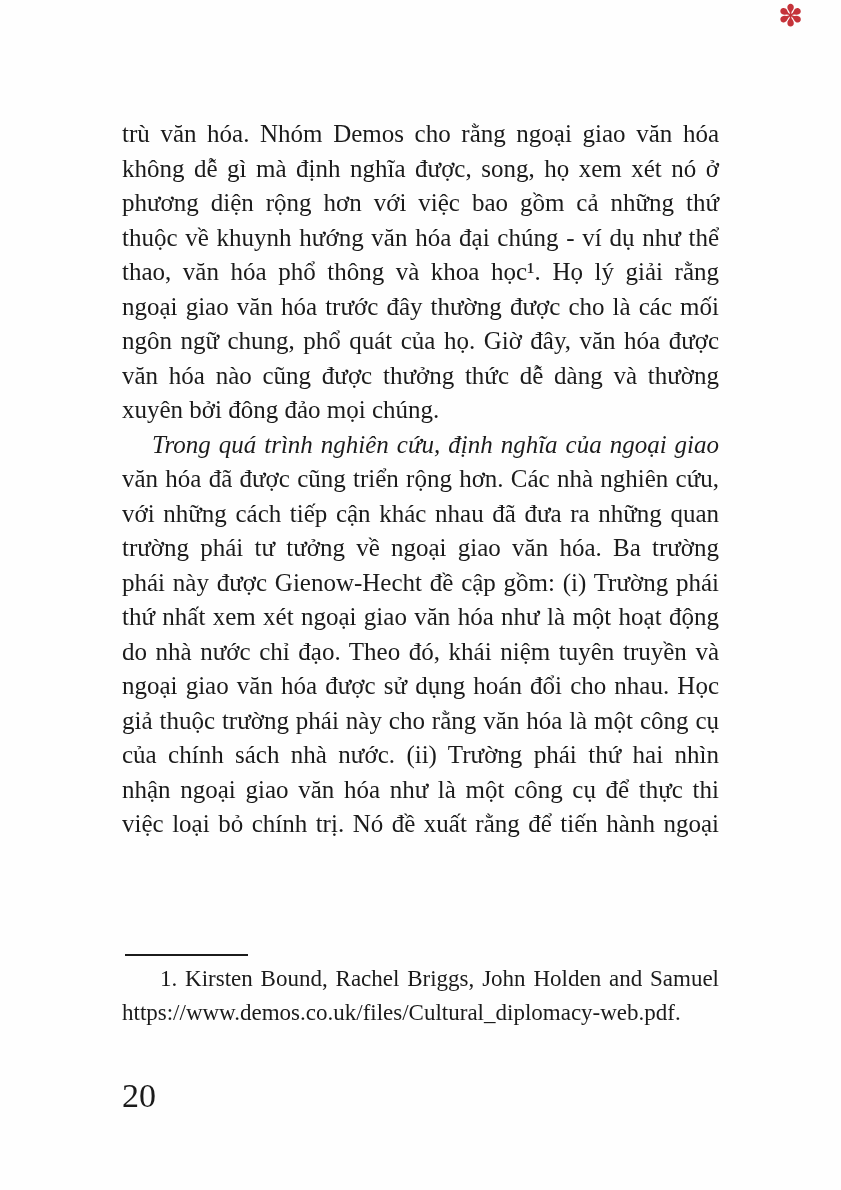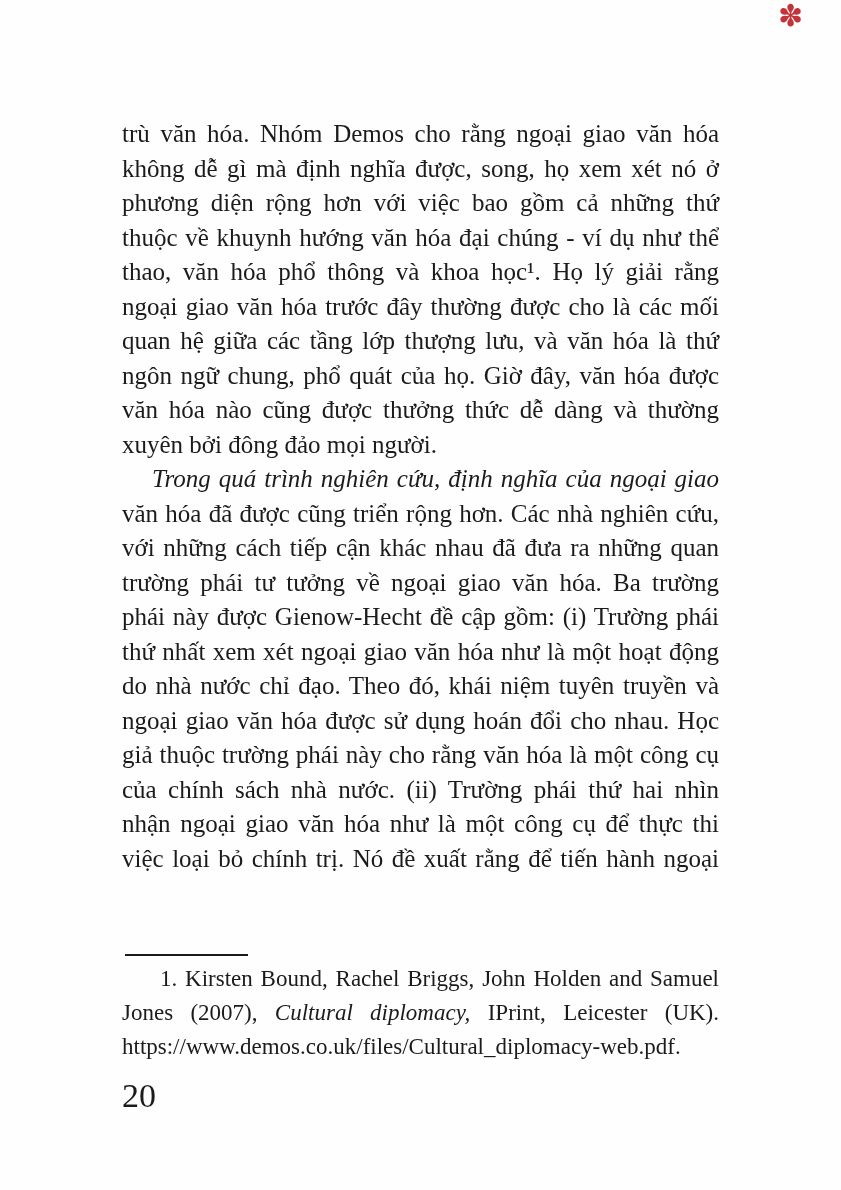--- a/index.html
+++ b/index.html
@@ -77,43 +77,41 @@
   <span class="flower">✽</span>
 
   <div class="body-text">
     <div class="para">
         <div class="line">trù văn hóa. Nhóm Demos cho rằng ngoại giao văn hóa</div>
         <div class="line">không dễ gì mà định nghĩa được, song, họ xem xét nó ở</div>
         <div class="line">phương diện rộng hơn với việc bao gồm cả những thứ</div>
         <div class="line">thuộc về khuynh hướng văn hóa đại chúng - ví dụ như thể</div>
         <div class="line">thao, văn hóa phổ thông và khoa học¹. Họ lý giải rằng</div>
         <div class="line">ngoại giao văn hóa trước đây thường được cho là các mối</div>
-        <div class="line">quan hệ giữa các tầng lớp thượng lưu, và văn hóa là thứ</div>
         <div class="line">ngôn ngữ chung, phổ quát của họ. Giờ đây, văn hóa được</div>
         <div class="line">văn hóa nào cũng được thưởng thức dễ dàng và thường</div>
-        <div class="line para-end">xuyên bởi đông đảo mọi người.</div>
+        <div class="line para-end">xuyên bởi đông đảo mọi chúng.</div>
       </div>
     <div class="para">
         <div class="line indent">Trong quá trình nghiên cứu, định nghĩa của ngoại giao</div>
         <div class="line">văn hóa đã được cũng triển rộng hơn. Các nhà nghiên cứu,</div>
         <div class="line">với những cách tiếp cận khác nhau đã đưa ra những quan</div>
         <div class="line">trường phái tư tưởng về ngoại giao văn hóa. Ba trường</div>
         <div class="line">phái này được Gienow-Hecht đề cập gồm: (i) Trường phái</div>
         <div class="line">thứ nhất xem xét ngoại giao văn hóa như là một hoạt động</div>
         <div class="line">do nhà nước chỉ đạo. Theo đó, khái niệm tuyên truyền và</div>
         <div class="line">ngoại giao văn hóa được sử dụng hoán đổi cho nhau. Học</div>
         <div class="line">giả thuộc trường phái này cho rằng văn hóa là một công cụ</div>
         <div class="line">của chính sách nhà nước. (ii) Trường phái thứ hai nhìn</div>
         <div class="line">nhận ngoại giao văn hóa như là một công cụ để thực thi</div>
         <div class="line">việc loại bỏ chính trị. Nó đề xuất rằng để tiến hành ngoại</div>
       </div>
   </div>
 
   <div class="footnote">
     <div class="fn-rule"></div>
     <div class="fn-line indent">1. Kirsten Bound, Rachel Briggs, John Holden and Samuel</div>
-    <div class="fn-line"><span>Jones (2007), </span><span class="italic">Cultural diplomacy,</span><span> IPrint, Leicester (UK).</span></div>
     <div class="fn-line url">https://www.demos.co.uk/files/Cultural_diplomacy-web.pdf.</div>
   </div>
 
   <div class="page-number">20</div>
 
 </div>
 
 </body></html>

